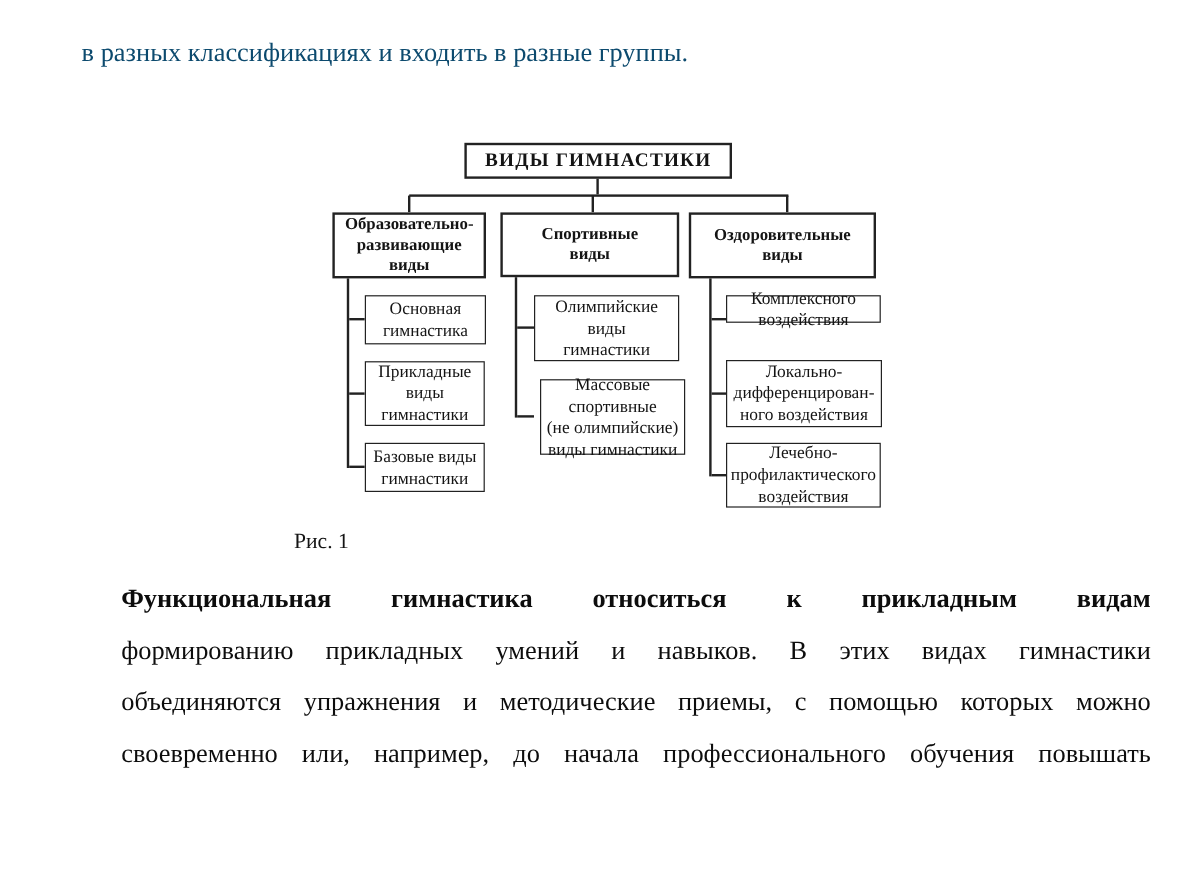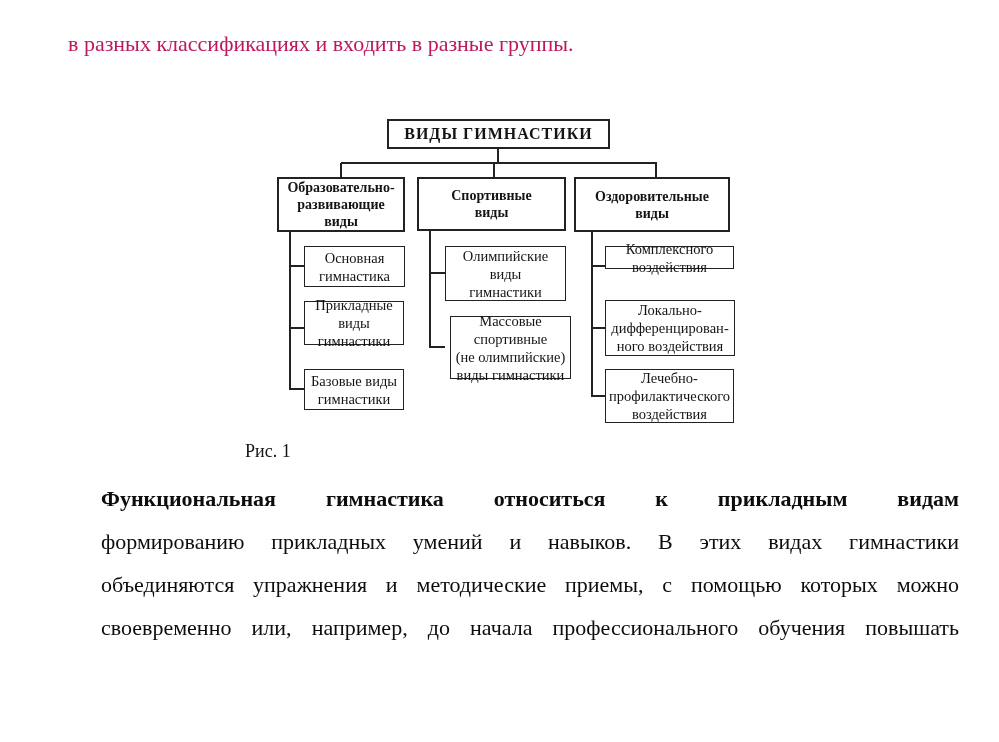--- a/index.html
+++ b/index.html
@@ -6,21 +6,21 @@
   html,body { background:#ffffff; }
   body {
     width:999px; height:742px; position:relative; overflow:hidden;
     font-family:"Liberation Serif", serif; color:#111;
   }
   .page { position:absolute; inset:0; background:#fff; }
 
   
   .top-line {
     position:absolute; left:68px; top:31px; width:900px;
-    font-size:22px; line-height:26px; color:#be185d;
+    font-size:22px; line-height:26px; color:#0c4a6e;
   }
   .para {
     position:absolute; left:101px; top:477px; width:858px;
   }
   .pline {
     font-size:22px; line-height:43px; height:43px; color:#0d0d0d;
     text-align:justify; text-align-last:justify; white-space:nowrap;
   }
   .lead { font-weight:bold; }
 
@@ -65,21 +65,21 @@
     <div class="dbox branch" style="left:574px; top:177px; width:156px; height:55px;">Оздоровительные
 виды</div>
 
     <div class="cline" style="left:289px; top:232px; width:2px; height:158px;"></div>
     <div class="cline" style="left:291px; top:265px; width:13px; height:2px;"></div>
     <div class="cline" style="left:291px; top:327px; width:13px; height:2px;"></div>
     <div class="cline" style="left:291px; top:388px; width:13px; height:2px;"></div>
 
     <div class="dbox leaf" style="left:304px; top:246px; width:101px; height:41px;">Основная
 гимнастика</div>
-    <div class="dbox leaf" style="left:304px; top:301px; width:100px; height:44px;">Прикладные
+    <div class="dbox leaf" style="left:304px; top:301px; width:100px; height:54px;">Прикладные
 виды
 гимнастики</div>
     <div class="dbox leaf" style="left:304px; top:369px; width:100px; height:41px;">Базовые виды
 гимнастики</div>
 
     <div class="cline" style="left:429px; top:231px; width:2px; height:117px;"></div>
     <div class="cline" style="left:431px; top:272px; width:14px; height:2px;"></div>
     <div class="cline" style="left:431px; top:346px; width:14px; height:2px;"></div>
 
     <div class="dbox leaf" style="left:445px; top:246px; width:121px; height:55px;">Олимпийские

